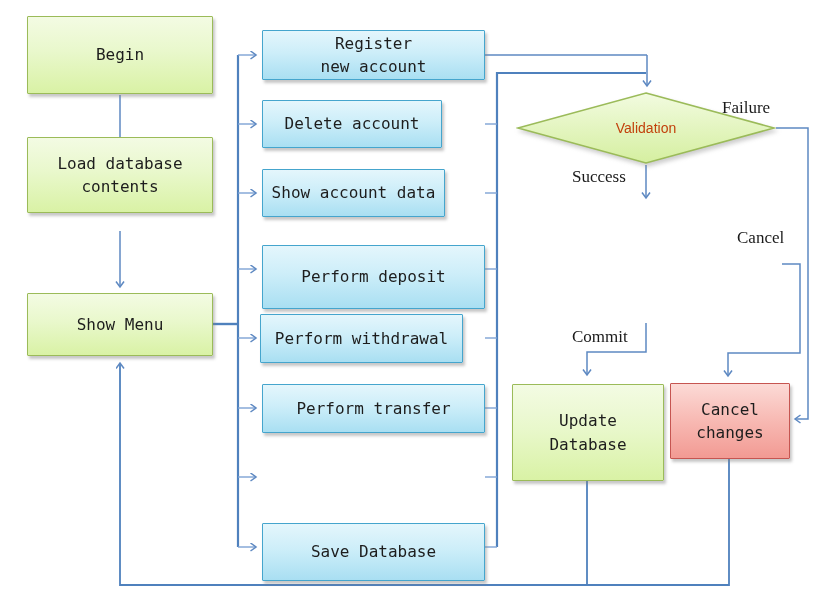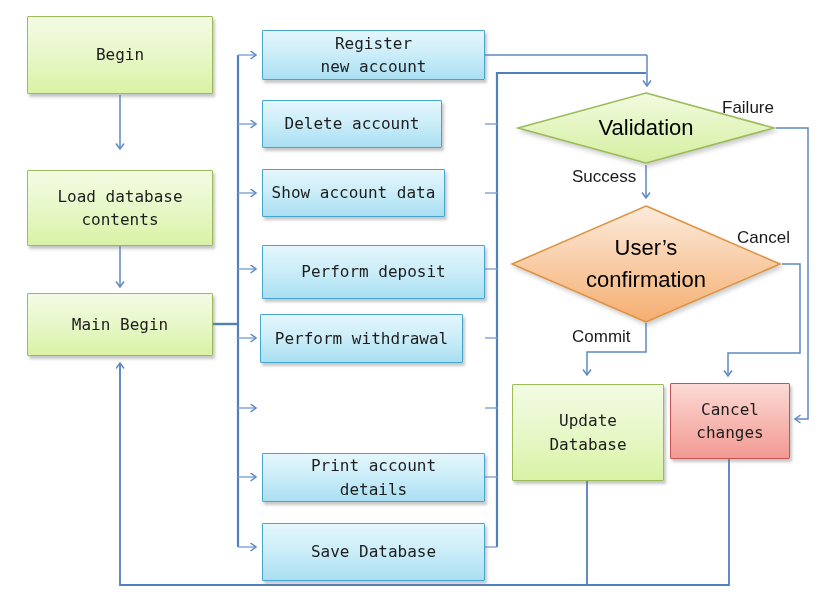--- a/index.html
+++ b/index.html
@@ -9,22 +9,22 @@
   .node{position:absolute;z-index:2;display:flex;align-items:center;justify-content:center;
         box-sizing:border-box;text-align:center;}
   .rect{border:1.5px solid;border-radius:1px;box-shadow:2px 3px 3px rgba(130,130,130,.45);}
   .green{background:linear-gradient(180deg,#f3fbe3 0%,#e9f8cc 45%,#d9f2a5 100%);border-color:#9bbb59;}
   .blue{background:linear-gradient(180deg,#e4f6fc 0%,#cdeef9 45%,#a9dff2 100%);border-color:#45a5cd;}
   .red{background:linear-gradient(180deg,#fcdad6 0%,#f8bcb6 45%,#f29a93 100%);border-color:#c65551;}
   .diamond{background:transparent;}
   .diamond svg{position:absolute;left:0;top:0;filter:drop-shadow(2px 3px 2px rgba(130,130,130,.4));}
   .nlabel{position:relative;z-index:3;white-space:pre-line;color:#1d1d1d;line-height:1.45;}
   .mono{font-family:"DejaVu Sans Mono","Liberation Mono",monospace;font-size:16px;}
-  .sans{font-family:"Liberation Sans",sans-serif;font-size:22px;color:#000000;}
-  .edge-label{position:absolute;z-index:2;font-family:Liberation Sans, sans-serif;
+  .sans{font-family:"Liberation Sans",sans-serif;font-size:14px;color:#c2410c;}
+  .edge-label{position:absolute;z-index:2;font-family:Liberation Serif, serif;
               font-size:17px;color:#1a1a1a;white-space:nowrap;text-align:center;}
 </style>
 </head>
 <body>
 
 <div class="canvas">
 
   <svg class="wires" width="826" height="615">
     <defs>
       <linearGradient id="gradGreenD" x1="0" y1="0" x2="0" y2="1">
@@ -73,64 +73,56 @@
     <path d="M782 264 H800 V353 H728 V376" stroke="#5e89c2" stroke-width="1.5" fill="none" marker-end="url(#ah)"></path>
     <path d="M646 323 V352 H587 V375" stroke="#5e89c2" stroke-width="1.5" fill="none" marker-end="url(#ah)"></path>
 
     <path d="M587 458 V585" stroke="#4f81bd" stroke-width="1.8" fill="none"></path>
     <path d="M729 459 V585 H120 V363" stroke="#4f81bd" stroke-width="1.8" fill="none" marker-end="url(#ah)"></path>
   </svg>
 
   <div class="node rect green" style="left:27px;top:16px;width:186px;height:78px">
     <span class="nlabel mono">Begin</span>
   </div>
-  <div class="node rect green" style="left:27px;top:170px;width:186px;height:76px">
+  <div class="node rect green" style="left:27px;top:137px;width:186px;height:76px">
     <span class="nlabel mono">Load database
 contents</span>
   </div>
   <div class="node rect green" style="left:27px;top:293px;width:186px;height:63px">
-    <span class="nlabel mono">Main Begin</span>
+    <span class="nlabel mono">Show Menu</span>
   </div>
 
   <div class="node rect blue" style="left:262px;top:30px;width:223px;height:50px">
     <span class="nlabel mono">Register
 new account</span>
   </div>
   <div class="node rect blue" style="left:262px;top:100px;width:180px;height:48px">
     <span class="nlabel mono">Delete account</span>
   </div>
   <div class="node rect blue" style="left:262px;top:169px;width:183px;height:48px">
     <span class="nlabel mono">Show account data</span>
   </div>
-  <div class="node rect blue" style="left:262px;top:245px;width:223px;height:54px">
+  <div class="node rect blue" style="left:262px;top:245px;width:223px;height:64px">
     <span class="nlabel mono">Perform deposit</span>
   </div>
   <div class="node rect blue" style="left:260px;top:314px;width:203px;height:49px">
     <span class="nlabel mono">Perform withdrawal</span>
   </div>
-  <div class="node rect blue" style="left:262px;top:453px;width:223px;height:49px">
-    <span class="nlabel mono">Print account
-details</span>
+  <div class="node rect blue" style="left:262px;top:384px;width:223px;height:49px">
+    <span class="nlabel mono">Perform transfer</span>
   </div>
   <div class="node rect blue" style="left:262px;top:523px;width:223px;height:58px">
     <span class="nlabel mono">Save Database</span>
   </div>
 
   <div class="node diamond" style="left:516px;top:92px;width:260px;height:72px">
     <svg width="260" height="72" viewBox="0 0 260 72">
       <polygon points="130,1 258,36 130,71 2,36" fill="url(#gradGreenD)" stroke="#9bbb59" stroke-width="1.5"></polygon>
     </svg>
     <span class="nlabel sans">Validation</span>
-  </div>
-  <div class="node diamond" style="left:510px;top:205px;width:272px;height:118px">
-    <svg width="272" height="118" viewBox="0 0 272 118">
-      <polygon points="136,1 270,59 136,117 2,59" fill="url(#gradOrangeD)" stroke="#e0913f" stroke-width="1.5"></polygon>
-    </svg>
-    <span class="nlabel sans">User’s
-confirmation</span>
   </div>
 
   <div class="node rect green" style="left:512px;top:384px;width:152px;height:97px">
     <span class="nlabel mono">Update
 Database</span>
   </div>
   <div class="node rect red" style="left:670px;top:383px;width:120px;height:76px">
     <span class="nlabel mono">Cancel
 changes</span>
   </div>

